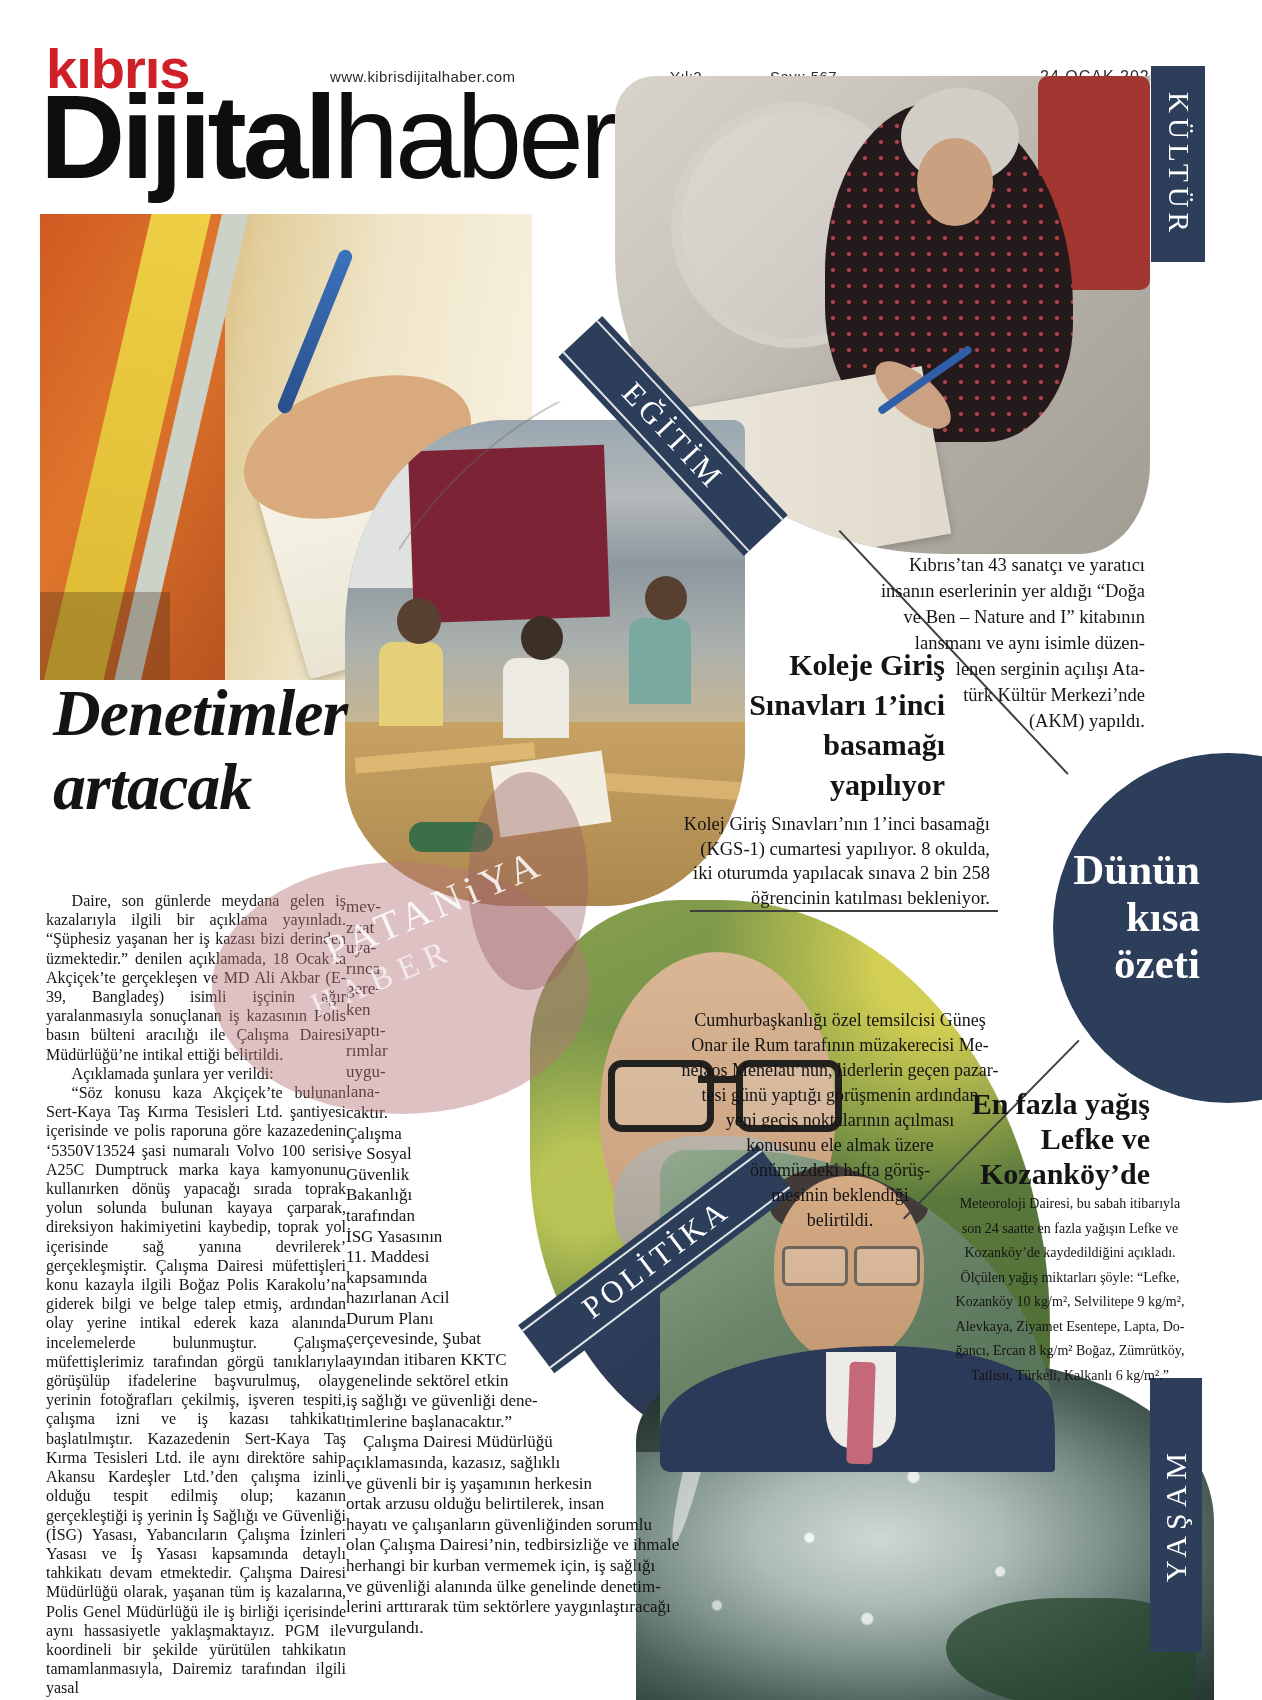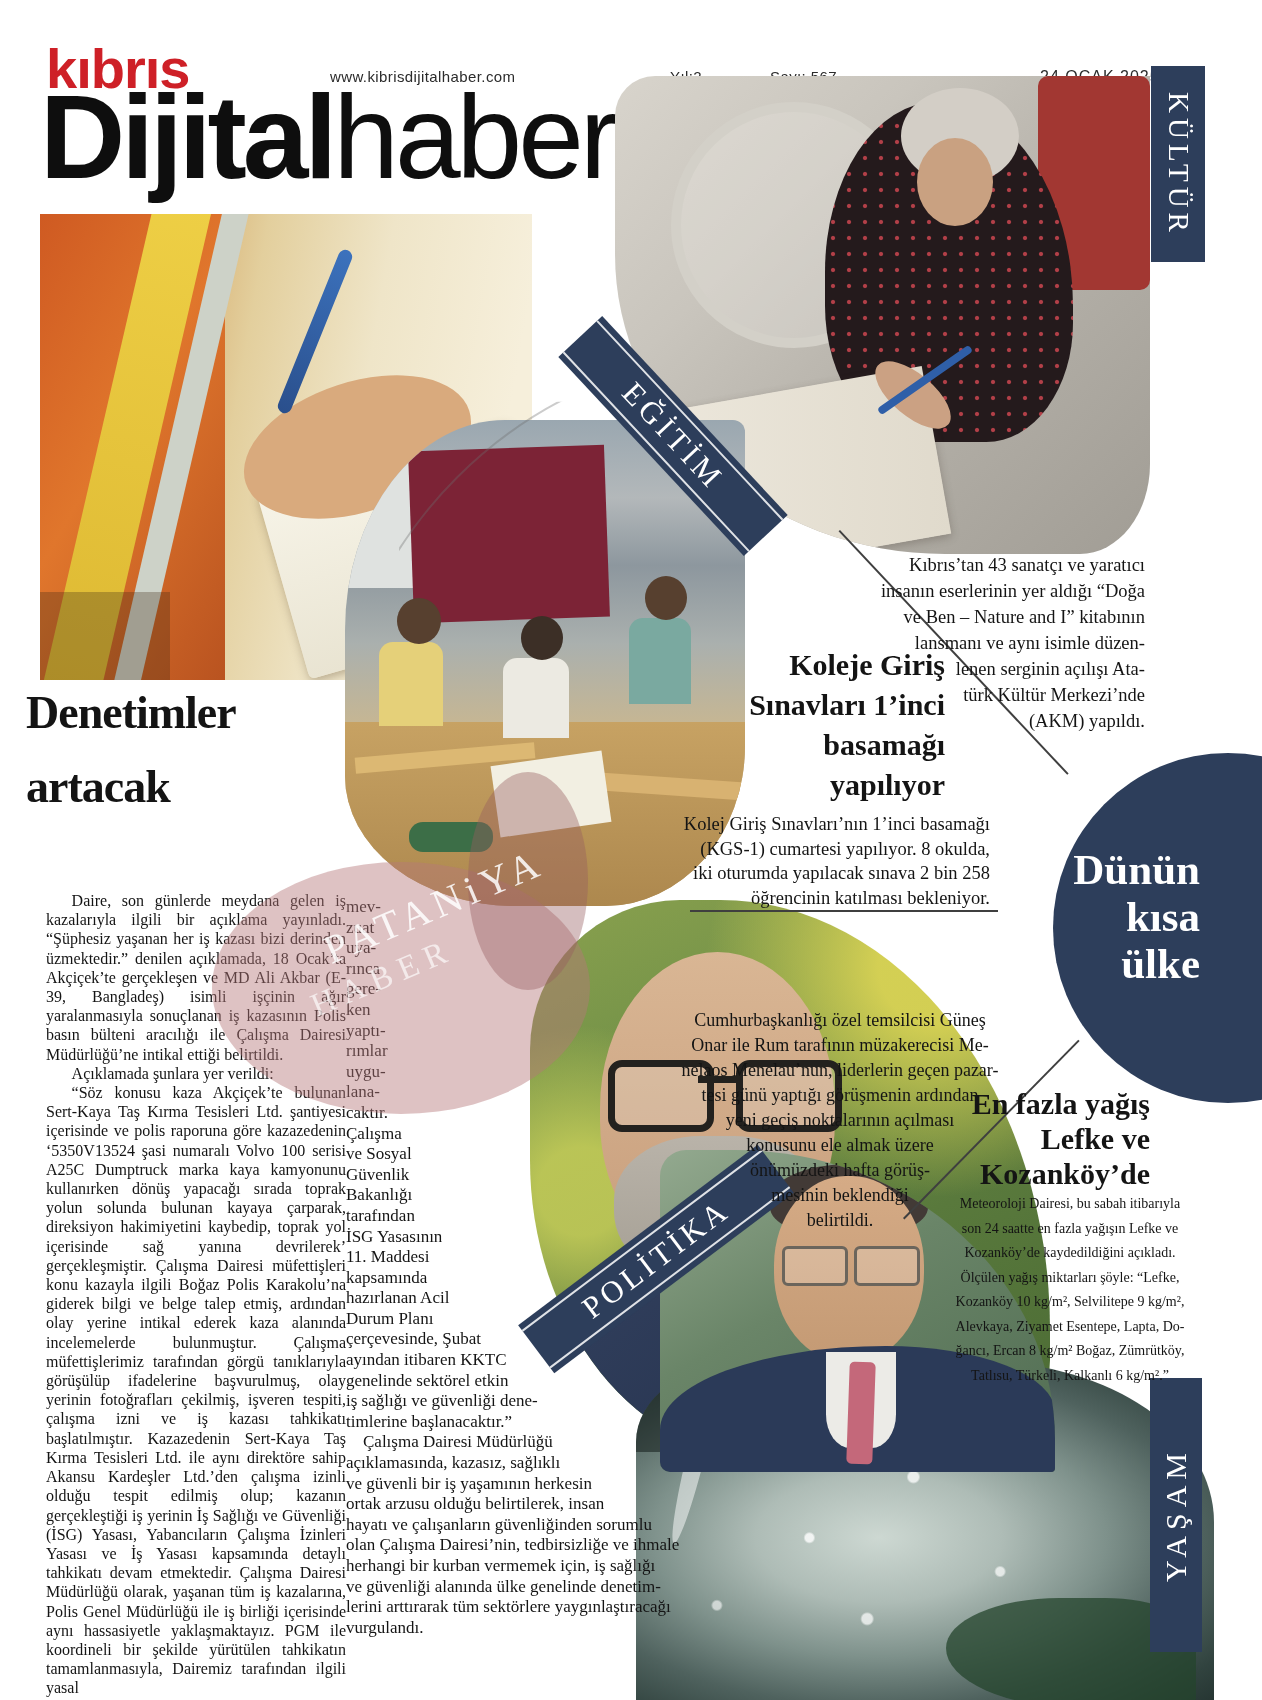--- a/index.html
+++ b/index.html
@@ -101,21 +101,21 @@
   
   .sline{background:#3f3f3f;height:2px;z-index:20;}
   .line-doga{left:840px;top:530px;width:334px;transform:rotate(46.8deg);transform-origin:0 0;}
   .line-onar{left:690px;top:910px;width:308px;}
   .line-yagis{left:903px;top:1218px;width:250px;transform:rotate(-45.5deg);transform-origin:0 0;}
   .arc-faint{left:330px;top:350px;width:860px;height:860px;border-radius:50%;border:2px solid rgba(110,110,110,.35);clip-path:polygon(8% 6%,27% 6%,27% 27%,8% 27%);z-index:22;}
 
   
   .txt{color:#141414;z-index:40;}
   .kicker{left:46px;top:544px;width:500px;font-size:27px;line-height:35px;}
-  .headline{left:26px;top:676px;width:480px;font-size:46px;font-weight:700;line-height:74px;letter-spacing:-1px;}
+  .headline{left:53px;top:676px;width:480px;font-size:66px;font-weight:700;line-height:74px;letter-spacing:-1px;font-style:italic;}
   .col1{left:46px;top:891px;width:300px;font-size:16px;line-height:19.2px;text-align:justify;}
   .col1 p{margin:0;text-indent:1.6em;}
   .col2{left:346px;top:897px;width:360px;font-size:17px;line-height:20.6px;}
   .h-right{font-weight:700;}
   .doga-h{left:740px;top:430px;width:408px;text-align:right;font-size:30px;line-height:37px;}
   .doga-b{left:745px;top:552px;width:400px;text-align:right;font-size:18.5px;line-height:26px;}
   .koleje-h{left:645px;top:645px;width:300px;text-align:right;font-size:30px;line-height:40px;}
   .koleje-b{left:610px;top:812px;width:380px;text-align:right;font-size:18.5px;line-height:24.5px;}
   .onar-h{left:700px;top:924px;width:290px;text-align:right;font-size:30px;line-height:40px;}
   .onar-b{left:650px;top:1008px;width:380px;text-align:center;font-size:18px;line-height:25px;}
@@ -202,21 +202,21 @@
 
   <div class="abs photo ph-rain">
     <div class="rain-streak"></div>
     <div class="rain-leaf"></div>
     <div class="rain-dark"></div>
   </div>
 
   <div class="abs dunun-circle"></div>
   <div class="abs dunun-text pre">Dünün
 kısa
-ülke</div>
+özeti</div>
 
   <div class="abs sline line-doga"></div>
   <div class="abs sline line-onar"></div>
   <div class="abs sline line-yagis"></div>
   <div class="abs arc-faint"></div>
 
   <div class="abs tab tab-kultur">
       <span>KÜLTÜR</span>
     </div>
   <div class="abs tab tab-yasam">

